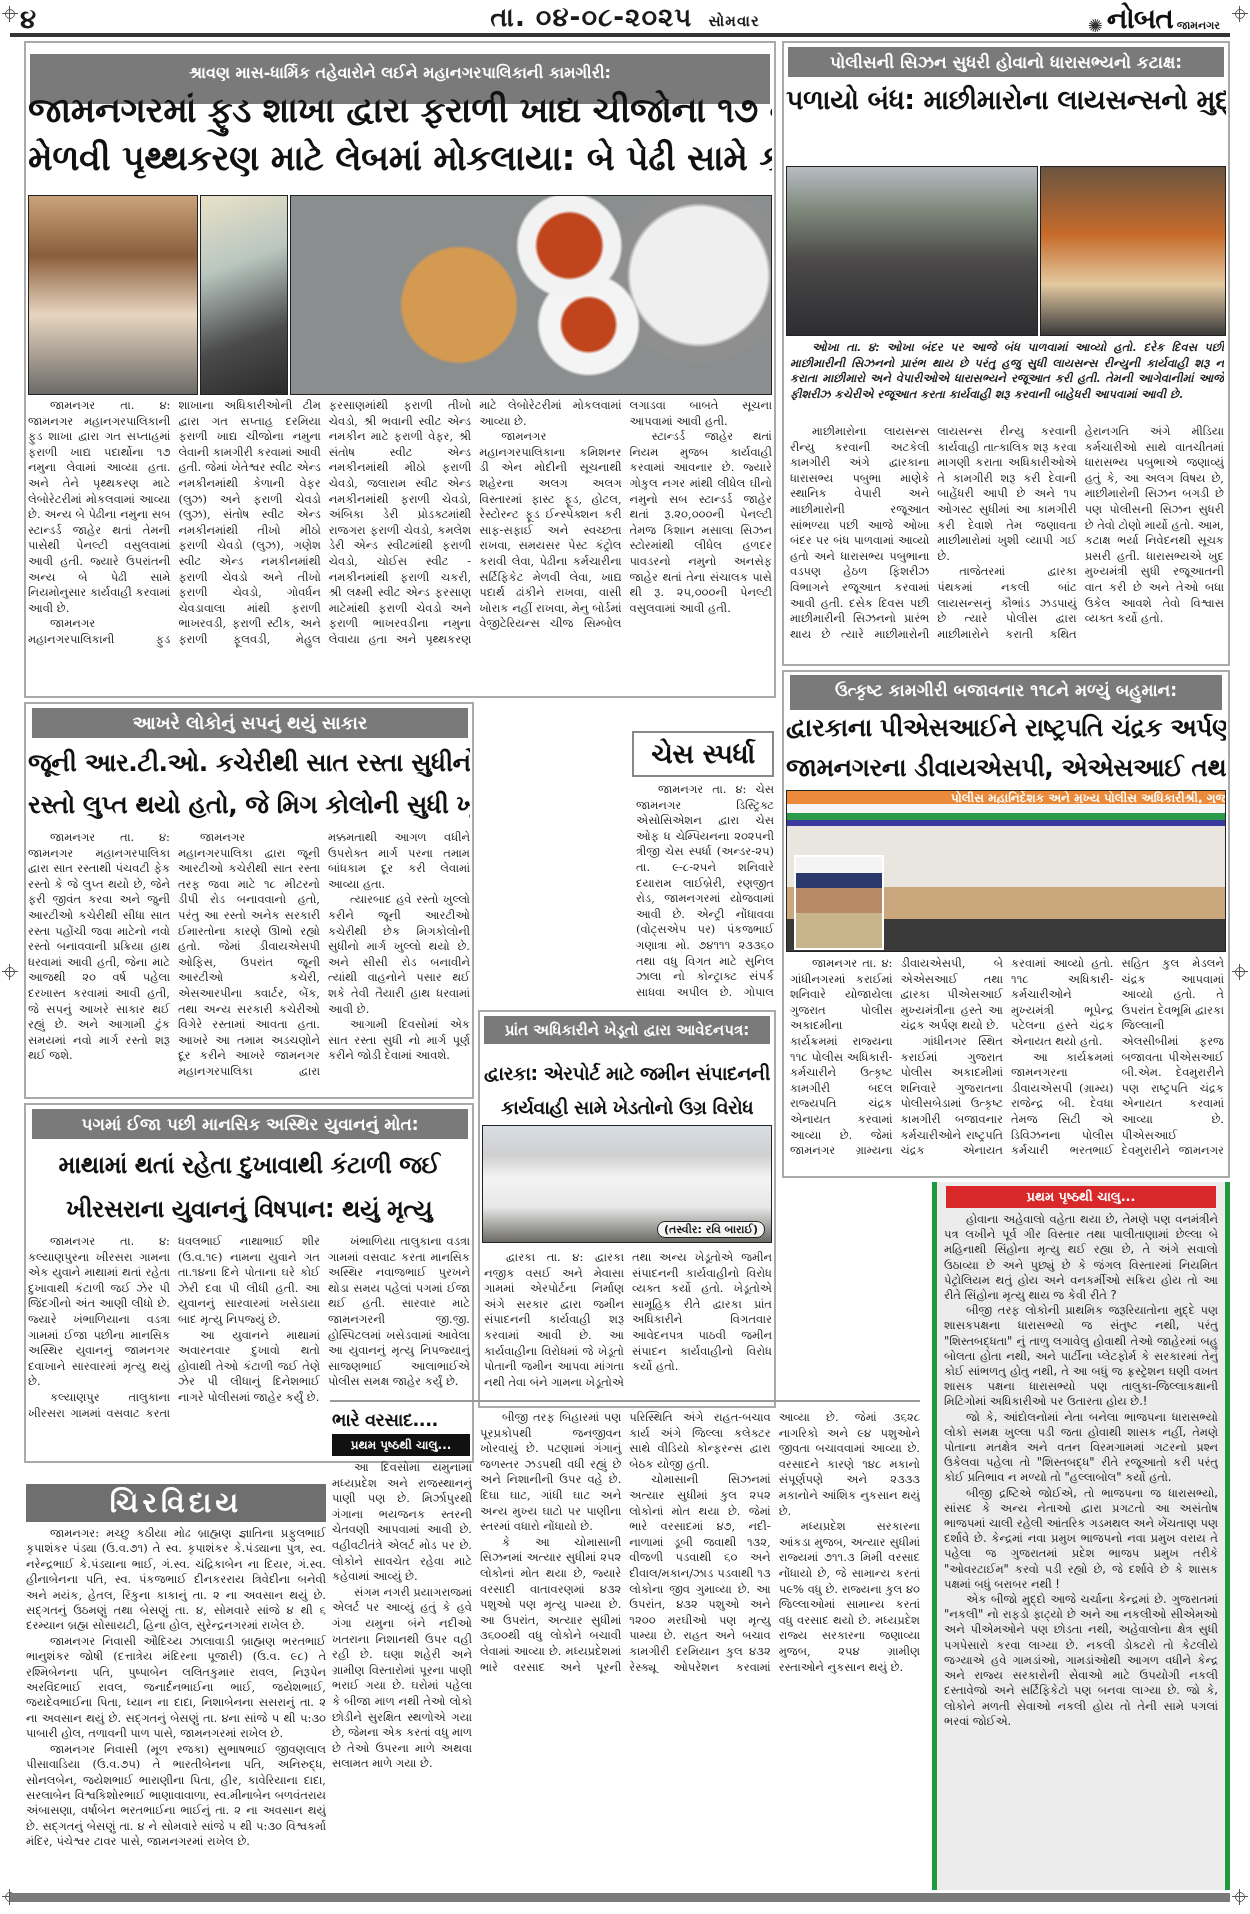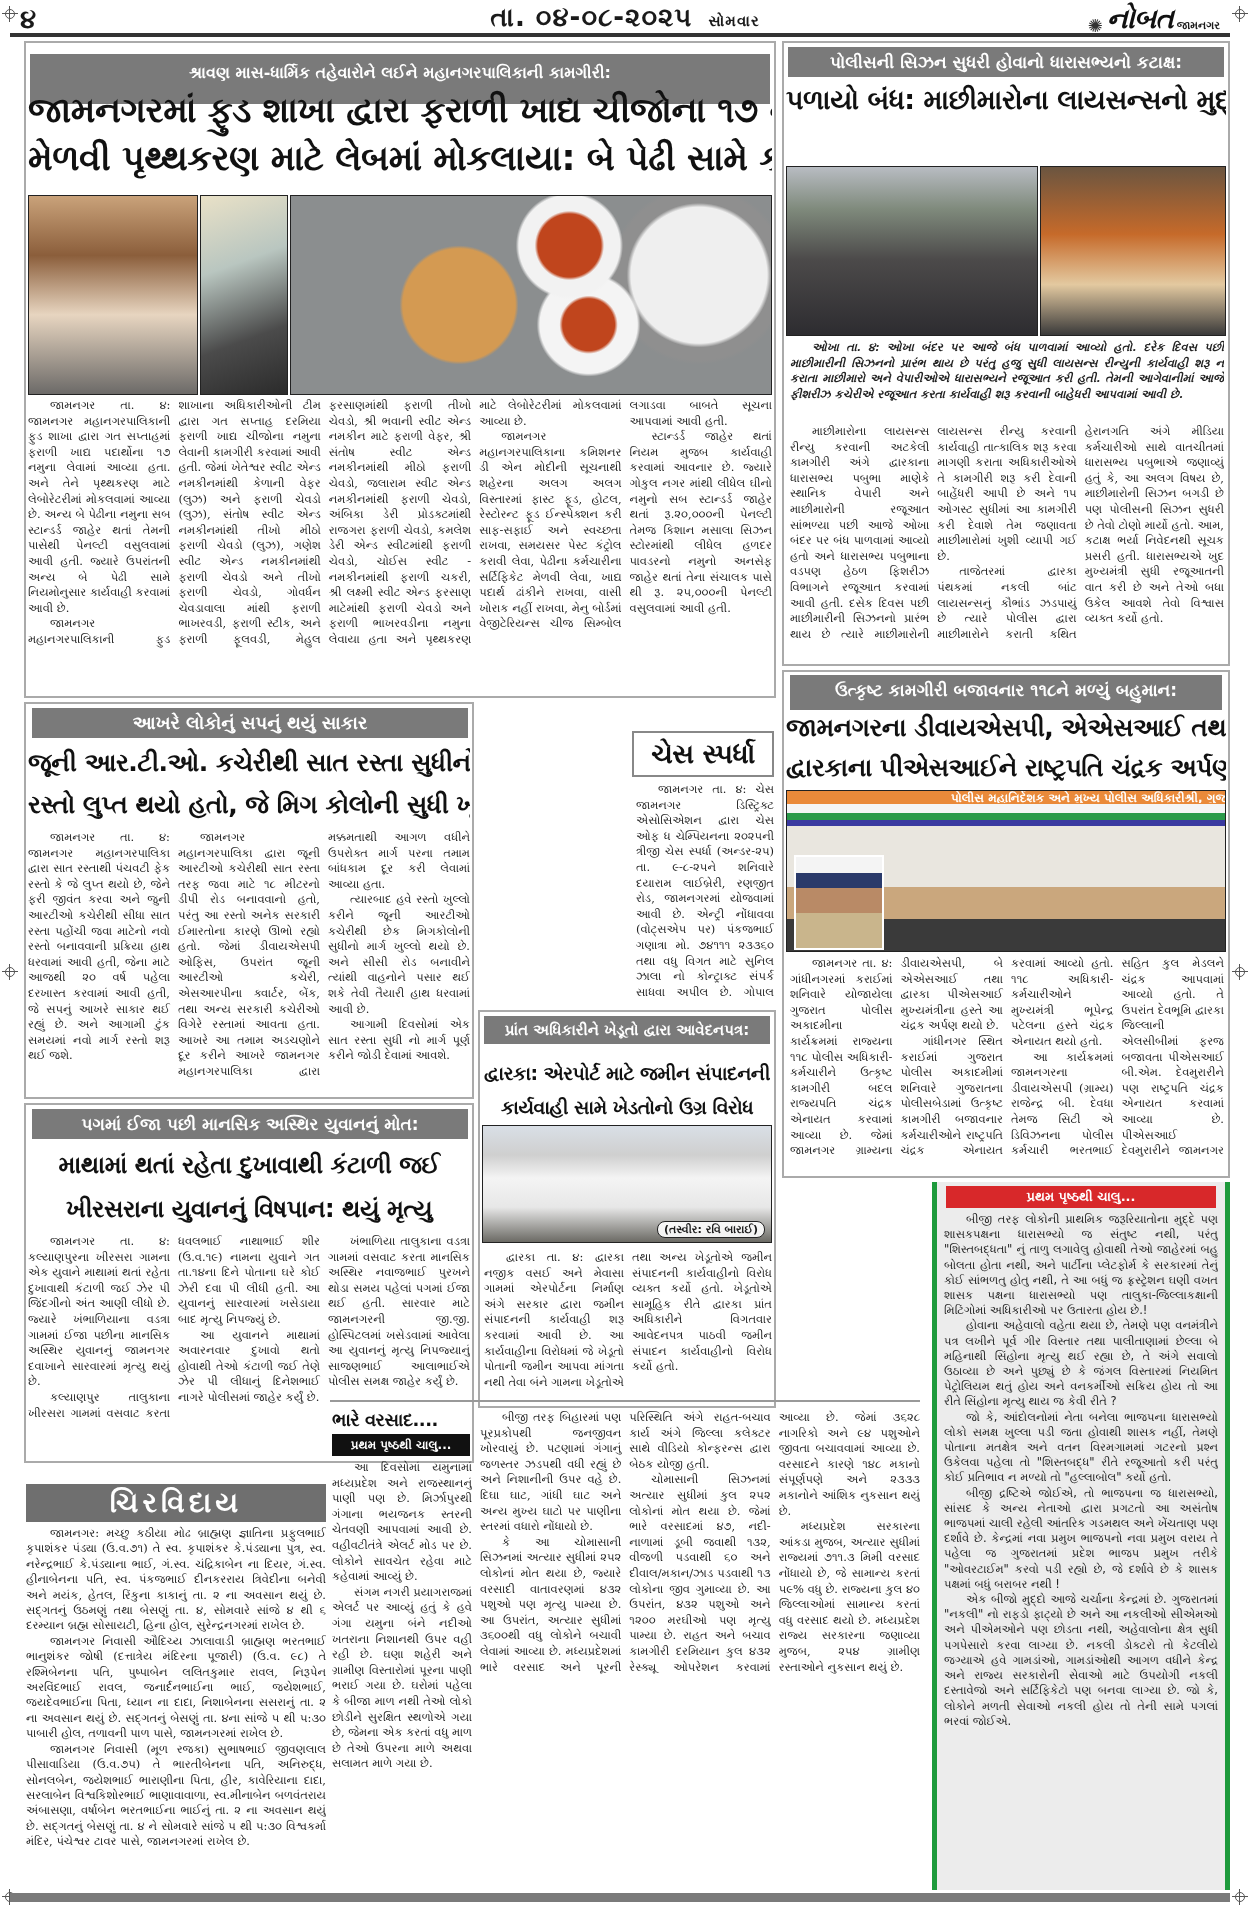--- a/index.html
+++ b/index.html
@@ -10,21 +10,21 @@
   .crop { position: absolute; width: 16px; height: 16px; }
   .crop::before { content: ""; position: absolute; left: 7px; top: 0; width: 1px; height: 16px; background: #555; }
   .crop::after { content: ""; position: absolute; top: 7px; left: 0; width: 16px; height: 1px; background: #555; }
   .crop i { position: absolute; left: 3px; top: 3px; width: 10px; height: 10px; border: 1px solid #555; border-radius: 50%; }
 
   
   .page-no { left: 20px; top: 4px; font-size: 26px; font-weight: bold; }
   .dateline { left: 0; width: 1250px; top: 2px; text-align: center; font-size: 26px; font-weight: bold; letter-spacing: 1px; }
   .dateline .day { font-size: 15px; font-weight: bold; margin-left: 6px; }
   .logo { right: 30px; top: 2px; display: flex; align-items: flex-end; gap: 4px; }
-  .logo .mark { font-size: 28px; font-weight: 900; font-style: italic; color: #111; letter-spacing: -1px; }
+  .logo .mark { font-size: 28px; font-weight: 900; color: #111; letter-spacing: -1px; }
   .logo .city { font-size: 11px; font-weight: bold; margin-bottom: 4px; }
   .mast-rule { left: 10px; width: 1220px; top: 33px; height: 4px; background: #333; }
 
   
   .box { position: absolute; border: 2px solid #888; background: #fff; }
   .kicker { position: absolute; background: #7a7a7a; color: #fff; font-weight: bold; text-align: center; white-space: nowrap; overflow: hidden; }
   .headline { position: absolute; font-weight: 900; color: #111; text-align: center; line-height: 1.15; white-space: nowrap; overflow: hidden; letter-spacing: -0.5px; }
 
   .photo { position: absolute; overflow: hidden; border: 1px solid #222; }
   .body-cols { position: absolute; font-family: "DejaVu Serif", serif; font-size: 11.5px; line-height: 15.6px; text-align: justify; column-gap: 8px; overflow: hidden; color: #222; }
@@ -132,22 +132,22 @@
 <div class="photo ph-farmers" style="left:482px;top:1125px;width:290px;height:118px">
   <span class="caption">(તસ્વીર: રવિ બારાઈ)</span>
 </div>
 <div class="body-cols" style="left:484px;top:1250px;width:288px;height:154px;column-count:2">
   <p>દ્વારકા તા. ૪: દ્વારકા નજીક વસઈ અને મેવાસા ગામમાં એરપોર્ટના નિર્માણ અંગે સરકાર દ્વારા જમીન સંપાદનની કાર્યવાહી શરૂ કરવામાં આવી છે. આ કાર્યવાહીના વિરોધમાં જે ખેડૂતો પોતાની જમીન આપવા માંગતા નથી તેવા બંને ગામના ખેડૂતોએ તથા અન્ય ખેડૂતોએ જમીન સંપાદનની કાર્યવાહીનો વિરોધ વ્યક્ત કર્યો હતો. ખેડૂતોએ સામૂહિક રીતે દ્વારકા પ્રાંત અધિકારીને વિગતવાર આવેદનપત્ર પાઠવી જમીન સંપાદન કાર્યવાહીનો વિરોધ કર્યો હતો.</p>
 </div>
 
 <div class="box" style="left:782px;top:670px;width:448px;height:508px;border-color:#aaa"></div>
 <div class="kicker" style="left:790px;top:675px;width:432px;height:35px;line-height:30px;font-size:17px">ઉત્કૃષ્ટ કામગીરી બજાવનાર ૧૧૮ને મળ્યું બહુમાન:</div>
 <div class="headline" style="left:786px;top:708px;width:440px;font-size:25px;line-height:40px">
+  <div>દ્વારકાના પીએસઆઈને રાષ્ટ્રપતિ ચંદ્રક અર્પણ</div>
   <div>જામનગરના ડીવાયએસપી, એએસઆઈ તથા</div>
-  <div>દ્વારકાના પીએસઆઈને રાષ્ટ્રપતિ ચંદ્રક અર્પણ</div>
 </div>
 <div class="photo ph-ceremony" style="left:786px;top:790px;width:440px;height:162px">
   <div style="position:absolute;left:160px;top:0;right:0;height:12px;font-size:12px;color:#fff;font-weight:bold;white-space:nowrap;overflow:hidden;padding-left:4px">પોલીસ મહાનિર્દેશક અને મુખ્ય પોલીસ અધિકારીશ્રી, ગુજરાત રાજ્ય, ગ</div>
 </div>
 <div class="photo ph-officer" style="left:794px;top:855px;width:90px;height:95px"></div>
 <div class="body-cols" style="left:790px;top:956px;width:434px;height:218px;column-count:4">
   <p>જામનગર તા. ૪: ગાંધીનગરમાં કરાઈમાં શનિવારે યોજાયેલા ગુજરાત પોલીસ અકાદમીના કાર્યક્રમમાં રાજ્યના ૧૧૮ પોલીસ અધિકારી-કર્મચારીને ઉત્કૃષ્ટ કામગીરી બદલ રાજ્યપતિ ચંદ્રક એનાયત કરવામાં આવ્યા છે. જેમાં જામનગર ગ્રામ્યના ડીવાયએસપી, બે એએસઆઈ તથા દ્વારકા પીએસઆઈ મુખ્યમંત્રીના હસ્તે આ ચંદ્રક અર્પણ થયો છે.</p>
   <p>ગાંધીનગર સ્થિત કરાઈમાં ગુજરાત પોલીસ અકાદમીમાં શનિવારે ગુજરાતના પોલીસબેડામાં ઉત્કૃષ્ટ કામગીરી બજાવનાર કર્મચારીઓને રાષ્ટ્રપતિ ચંદ્રક એનાયત કરવામાં આવ્યો હતો. ૧૧૮ અધિકારી-કર્મચારીઓને મુખ્યમંત્રી ભૂપેન્દ્ર પટેલના હસ્તે ચંદ્રક એનાયત થયો હતો.</p>
   <p>આ કાર્યક્રમમાં જામનગરના ડીવાયએસપી (ગ્રામ્ય) રાજેન્દ્ર બી. દેવધા તેમજ સિટી એ ડિવિઝનના પોલીસ કર્મચારી ભરતભાઈ સહિત કુલ મેડલને ચંદ્રક આપવામાં આવ્યો હતો. તે ઉપરાંત દેવભૂમિ દ્વારકા જિલ્લાની એલસીબીમાં ફરજ બજાવતા પીએસઆઈ બી.એમ. દેવમુરારીને પણ રાષ્ટ્રપતિ ચંદ્રક એનાયત કરવામાં આવ્યા છે. પીએસઆઈ દેવમુરારીને જામનગર ૨૦૨૧માં બદલી આપવામાં આવ્યા પછી હાલમાં તેઓ દ્વારકા એલસીબીમાં ફરજ બજાવી રહ્યા છે.</p>
 
@@ -183,22 +183,22 @@
 <div class="body-cols" style="left:480px;top:1410px;width:440px;height:478px;column-count:3">
   <p>બીજી તરફ બિહારમાં પણ પૂરપ્રકોપથી જનજીવન ખોરવાયું છે. પટણામાં ગંગાનું જળસ્તર ઝડપથી વધી રહ્યું છે અને નિશાનીની ઉપર વહે છે. દિઘા ઘાટ, ગાંધી ઘાટ અને અન્ય મુખ્ય ઘાટો પર પાણીના સ્તરમાં વધારો નોંધાયો છે.</p>
   <p>કે આ ચોમાસાની સિઝનમાં અત્યાર સુધીમાં ૨૫૨ લોકોનાં મોત થયા છે, જ્યારે વરસાદી વાતાવરણમાં ૪૩૨ પશુઓ પણ મૃત્યુ પામ્યા છે. આ ઉપરાંત, અત્યાર સુધીમાં ૩૬૦૦થી વધુ લોકોને બચાવી લેવામાં આવ્યા છે. મધ્યપ્રદેશમાં ભારે વરસાદ અને પૂરની પરિસ્થિતિ અંગે રાહત-બચાવ કાર્ય અંગે જિલ્લા કલેક્ટર સાથે વીડિયો કોન્ફરન્સ દ્વારા બેઠક યોજી હતી.</p>
   <p>ચોમાસાની સિઝનમાં અત્યાર સુધીમાં કુલ ૨૫૨ લોકોનાં મોત થયા છે. જેમાં ભારે વરસાદમાં ૪૭, નદી-નાળામાં ડૂબી જવાથી ૧૩૨, વીજળી પડવાથી ૬૦ અને દીવાલ/મકાન/ઝાડ પડવાથી ૧૩ લોકોના જીવ ગુમાવ્યા છે. આ ઉપરાંત, ૪૩૨ પશુઓ અને ૧૨૦૦ મરઘીઓ પણ મૃત્યુ પામ્યા છે. રાહત અને બચાવ કામગીરી દરમિયાન કુલ ૪૩૨ રેસ્ક્યૂ ઓપરેશન કરવામાં આવ્યા છે. જેમાં ૩૬૨૮ નાગરિકો અને ૯૪ પશુઓને જીવતા બચાવવામાં આવ્યા છે. વરસાદને કારણે ૧૪૮ મકાનો સંપૂર્ણપણે અને ૨૩૩૩ મકાનોને આંશિક નુકસાન થયું છે.</p>
   <p>મધ્યપ્રદેશ સરકારના આંકડા મુજબ, અત્યાર સુધીમાં રાજ્યમાં ૭૧૧.૩ મિમી વરસાદ નોંધાયો છે, જે સામાન્ય કરતાં ૫૯% વધુ છે. રાજ્યના કુલ ૪૦ જિલ્લાઓમાં સામાન્ય કરતાં વધુ વરસાદ થયો છે. મધ્યપ્રદેશ રાજ્ય સરકારના જણાવ્યા મુજબ, ૨૫૪ ગ્રામીણ રસ્તાઓને નુકસાન થયું છે.</p>
 </div>
 
 <div class="green-box" style="left:932px;top:1182px;width:298px;height:708px"></div>
 <div class="red-strip" style="left:946px;top:1186px;width:270px;height:22px;line-height:22px;font-size:13px">પ્રથમ પૃષ્ઠથી ચાલુ...</div>
 <div class="body-cols" style="left:944px;top:1212px;width:274px;height:674px;column-count:1;font-family:'DejaVu Sans',sans-serif;font-size:11.5px;line-height:15.2px">
+  <p>હોવાના અહેવાલો વહેતા થયા છે, તેમણે પણ વનમંત્રીને પત્ર લખીને પૂર્વ ગીર વિસ્તાર તથા પાલીતાણામાં છેલ્લા બે મહિનાથી સિંહોના મૃત્યુ થઈ રહ્યા છે, તે અંગે સવાલો ઉઠાવ્યા છે અને પુછ્યું છે કે જંગલ વિસ્તારમાં નિયમિત પેટ્રોલિયમ થતું હોય અને વનકર્મીઓ સક્રિય હોય તો આ રીતે સિંહોના મૃત્યુ થાય જ કેવી રીતે ?</p>
   <p>બીજી તરફ લોકોની પ્રાથમિક જરૂરિયાતોના મુદ્દે પણ શાસકપક્ષના ધારાસભ્યો જ સંતુષ્ટ નથી, પરંતુ "શિસ્તબદ્ધતા" નું તાળુ લગાવેલુ હોવાથી તેઓ જાહેરમાં બહુ બોલતા હોતા નથી, અને પાર્ટીના પ્લેટફોર્મ કે સરકારમાં તેનું કોઈ સાંભળતુ હોતુ નથી, તે આ બધું જ ફ્રસ્ટ્રેશન ઘણી વખત શાસક પક્ષના ધારાસભ્યો પણ તાલુકા-જિલ્લાકક્ષાની મિટિંગોમાં અધિકારીઓ પર ઉતારતા હોય છે.!</p>
-  <p>હોવાના અહેવાલો વહેતા થયા છે, તેમણે પણ વનમંત્રીને પત્ર લખીને પૂર્વ ગીર વિસ્તાર તથા પાલીતાણામાં છેલ્લા બે મહિનાથી સિંહોના મૃત્યુ થઈ રહ્યા છે, તે અંગે સવાલો ઉઠાવ્યા છે અને પુછ્યું છે કે જંગલ વિસ્તારમાં નિયમિત પેટ્રોલિયમ થતું હોય અને વનકર્મીઓ સક્રિય હોય તો આ રીતે સિંહોના મૃત્યુ થાય જ કેવી રીતે ?</p>
   <p>જો કે, આંદોલનોમાં નેતા બનેલા ભાજપના ધારાસભ્યો લોકો સમક્ષ ખુલ્લા પડી જતા હોવાથી શાસક નહીં, તેમણે પોતાના મતક્ષેત્ર અને વતન વિરમગામમાં ગટરનો પ્રશ્ન ઉકેલવા પહેલા તો "શિસ્તબદ્ધ" રીતે રજૂઆતો કરી પરંતુ કોઈ પ્રતિભાવ ન મળ્યો તો "હલ્લાબોલ" કર્યો હતો.</p>
   <p>બીજી દ્રષ્ટિએ જોઈએ, તો ભાજપના જ ધારાસભ્યો, સાંસદ કે અન્ય નેતાઓ દ્વારા પ્રગટતો આ અસંતોષ ભાજપમાં ચાલી રહેલી આંતરિક ગડમથલ અને ખેંચતાણ પણ દર્શાવે છે. કેન્દ્રમાં નવા પ્રમુખ ભાજપનો નવા પ્રમુખ વરાય તે પહેલા જ ગુજરાતમાં પ્રદેશ ભાજપ પ્રમુખ તરીકે "ઓવરટાઈમ" કરવો પડી રહ્યો છે, જે દર્શાવે છે કે શાસક પક્ષમાં બધું બરાબર નથી !</p>
   <p>એક બીજો મુદ્દો આજે ચર્ચાના કેન્દ્રમાં છે. ગુજરાતમાં "નકલી" નો રાફડો ફાટ્યો છે અને આ નકલીઓ સીએમઓ અને પીએમઓને પણ છોડતા નથી, અહેવાલોના ક્ષેત્ર સુધી પગપેસારો કરવા લાગ્યા છે. નકલી ડોક્ટરો તો કેટલીયે જગ્યાએ હવે ગામડાંઓ, ગામડાંઓથી આગળ વધીને કેન્દ્ર અને રાજ્ય સરકારોની સેવાઓ માટે ઉપયોગી નકલી દસ્તાવેજો અને સર્ટિફિકેટો પણ બનવા લાગ્યા છે. જો કે, લોકોને મળતી સેવાઓ નકલી હોય તો તેની સામે પગલાં ભરવાં જોઈએ.</p>
 </div>
 
 <div class="crop" style="left:2px;top:1889px">
     <i></i>
   </div>
 <div class="crop" style="right:2px;top:1889px">
     <i></i>

